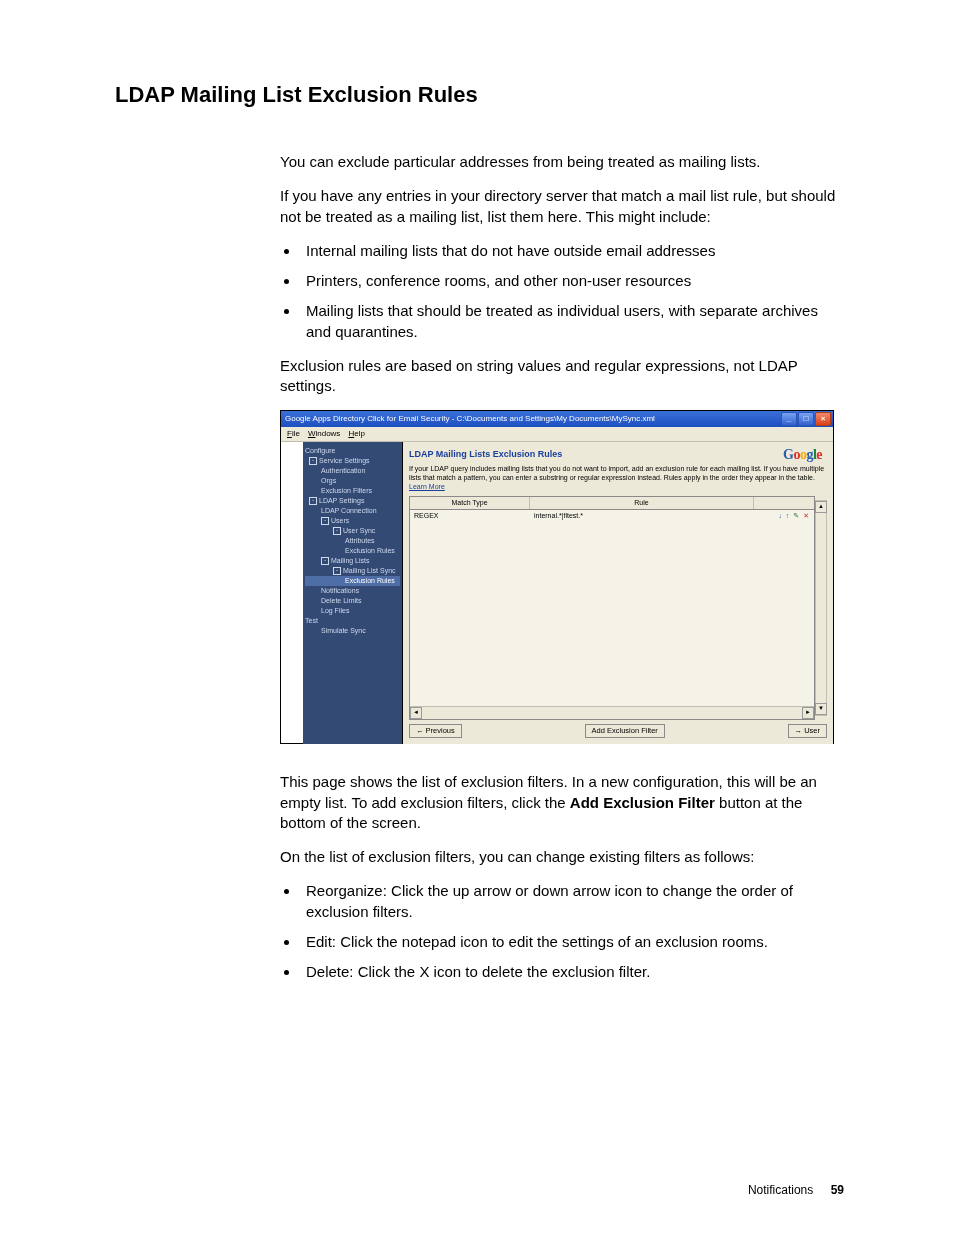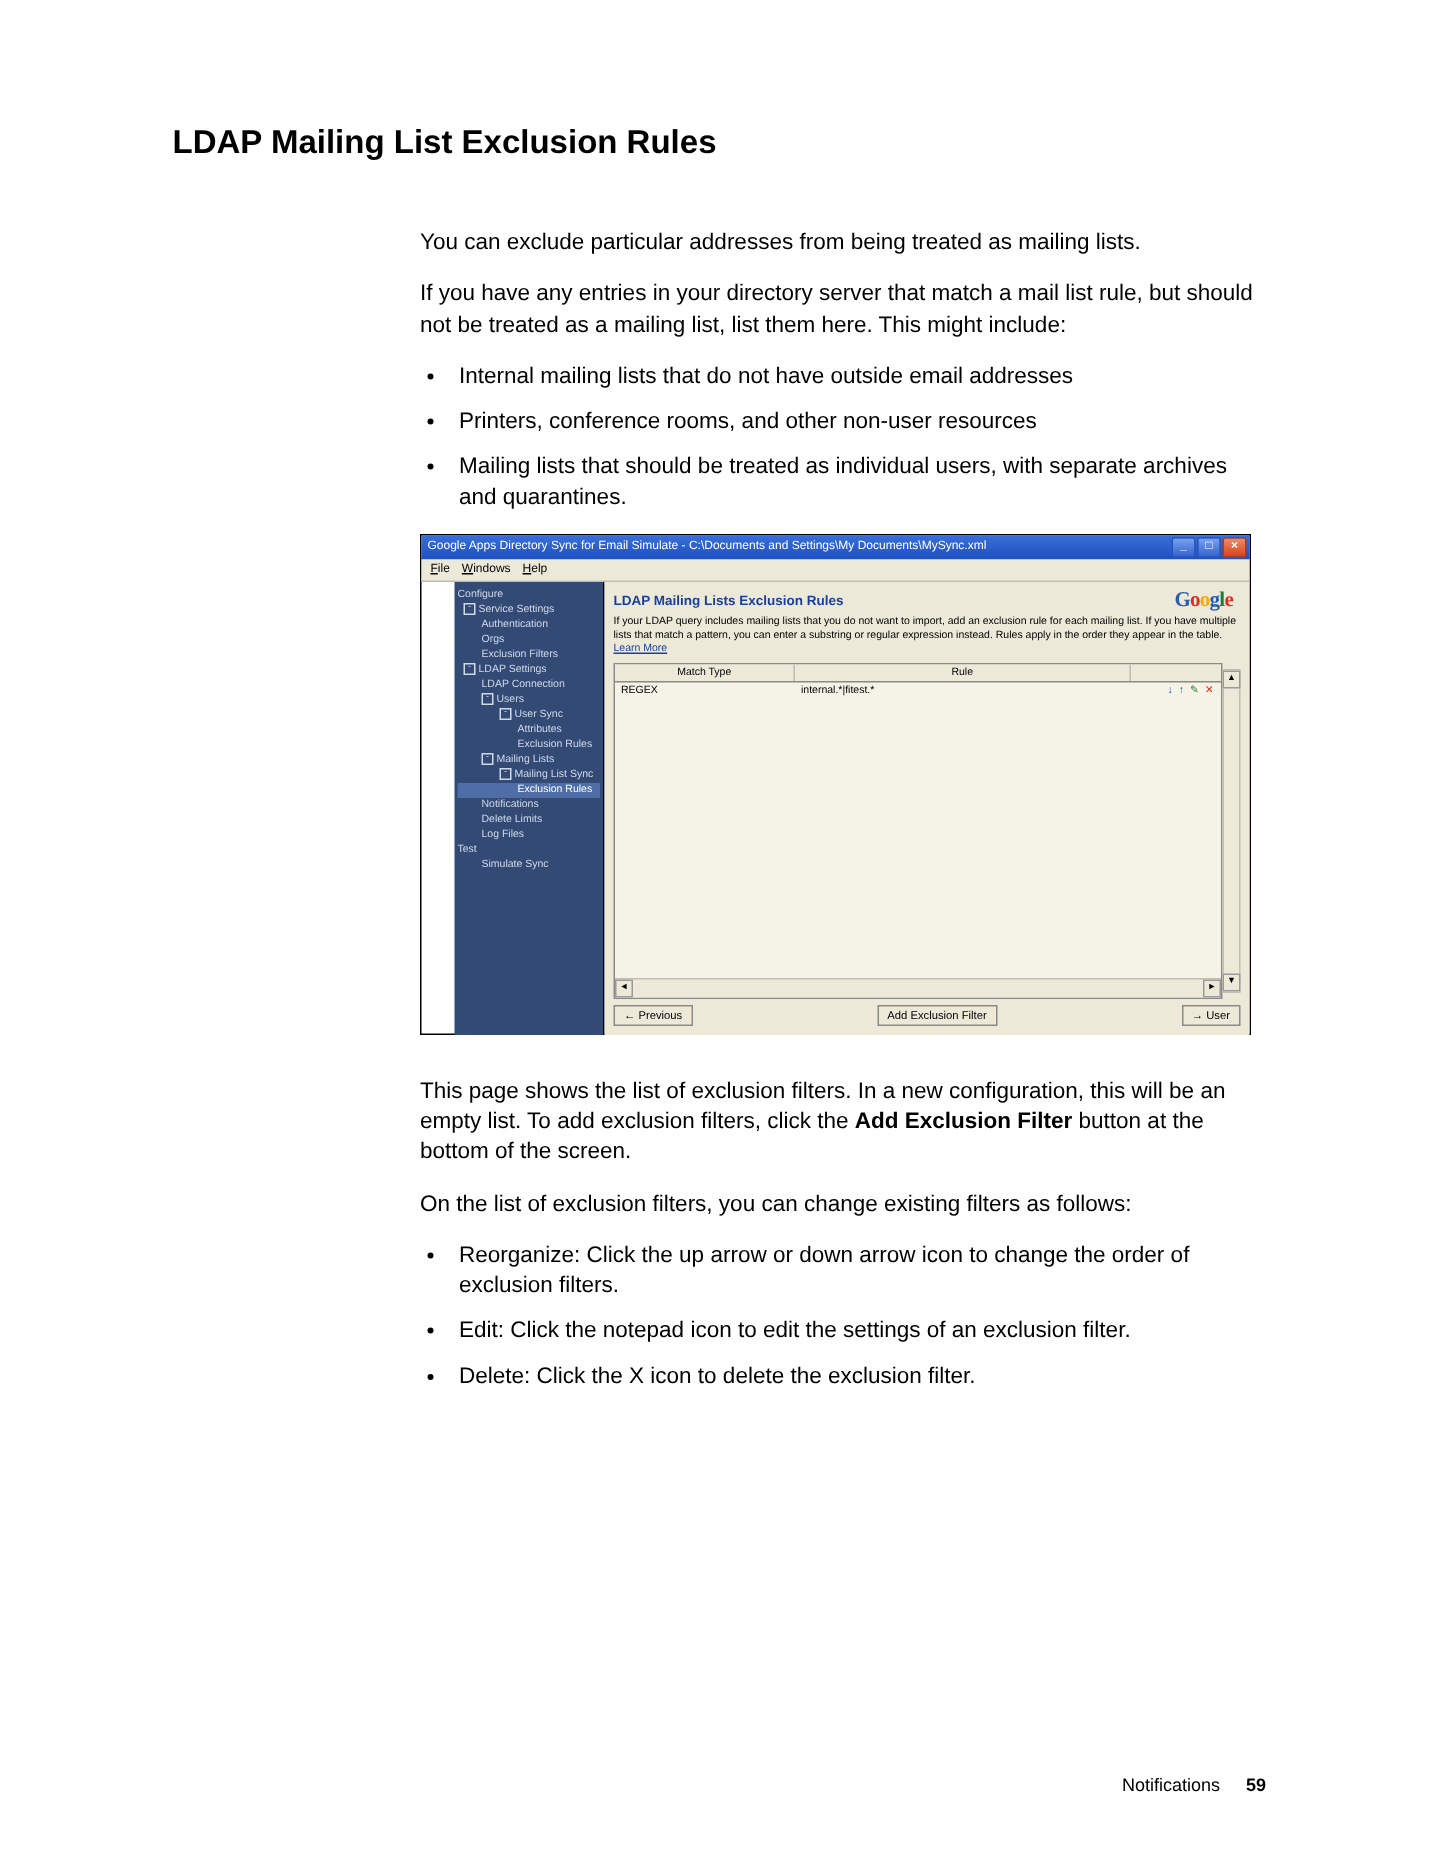--- a/index.html
+++ b/index.html
@@ -195,24 +195,25 @@
   <h1 class="section-title">LDAP Mailing List Exclusion Rules</h1>
 
   <div class="body-block">
     <p>You can exclude particular addresses from being treated as mailing lists.</p>
     <p>If you have any entries in your directory server that match a mail list rule, but should not be treated as a mailing list, list them here. This might include:</p>
     <ul class="bullets">
       <li>Internal mailing lists that do not have outside email addresses</li>
       <li>Printers, conference rooms, and other non-user resources</li>
       <li>Mailing lists that should be treated as individual users, with separate archives and quarantines.</li>
     </ul>
+    <p>Exclusion rules are based on string values and regular expressions, not LDAP settings.</p>
 
     <div class="screenshot">
       <div class="ss-titlebar">
-        <span class="title">Google Apps Directory Sync for Email Simulate - C:\Documents and Settings\My Documents\MySync.xml</span>
+        <span class="title">Google Apps Directory Click for Email Security - C:\Documents and Settings\My Documents\MySync.xml</span>
         <span class="winbtn">_</span>
         <span class="winbtn">□</span>
         <span class="winbtn close">×</span>
       </div>
       <div class="ss-menubar">
         <span><u>F</u>ile</span>
         <span><u>W</u>indows</span>
         <span><u>H</u>elp</span>
       </div>
       <div class="ss-body">
@@ -281,21 +282,21 @@
         </div>
       </div>
     </div>
 
     <p>
       <span>This page shows the list of exclusion filters. In a new configuration, this will be an empty list. To add exclusion filters, click the </span><strong>Add Exclusion Filter</strong><span> button at the bottom of the screen.</span>
     </p>
     <p>On the list of exclusion filters, you can change existing filters as follows:</p>
     <ul class="bullets">
       <li>Reorganize: Click the up arrow or down arrow icon to change the order of exclusion filters.</li>
-      <li>Edit: Click the notepad icon to edit the settings of an exclusion filter.</li>
+      <li>Edit: Click the notepad icon to edit the settings of an exclusion rooms.</li>
       <li>Delete: Click the X icon to delete the exclusion filter.</li>
     </ul>
   </div>
 
   <div class="page-footer">
     <span>Notifications</span>
     <span class="pg">59</span>
   </div>
 </div>
 

